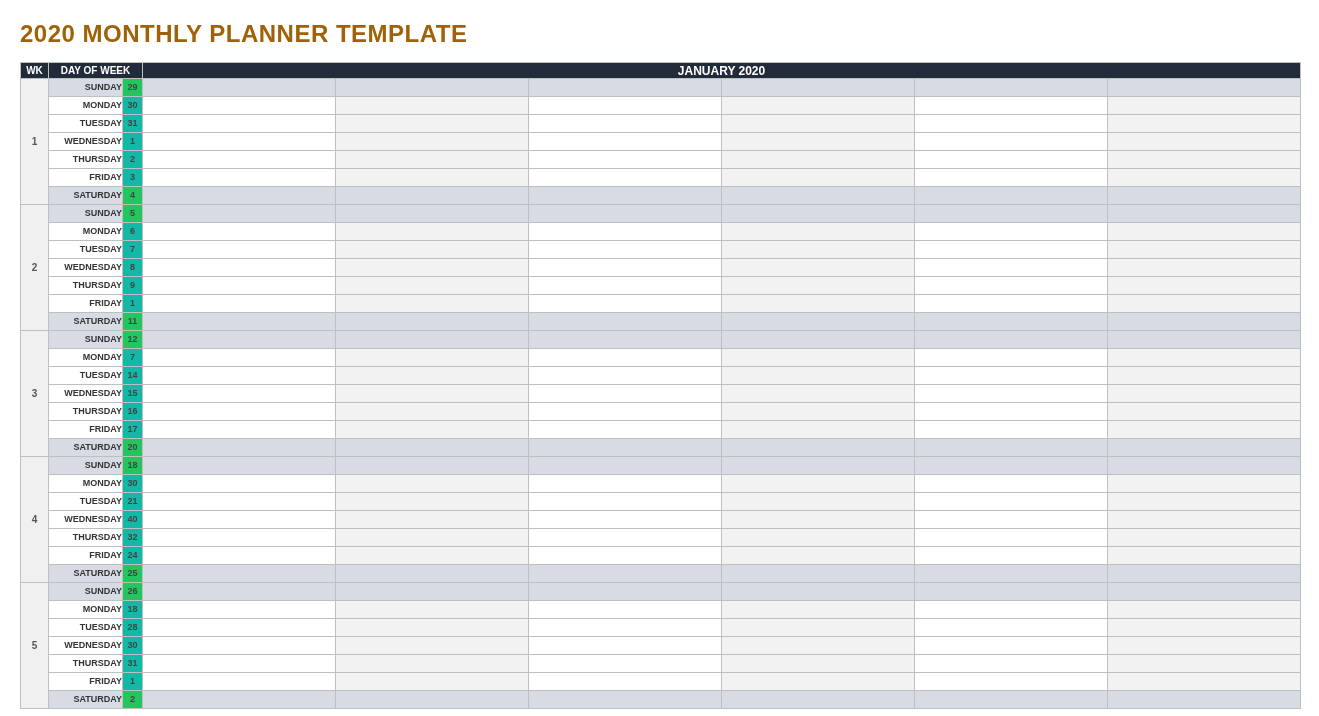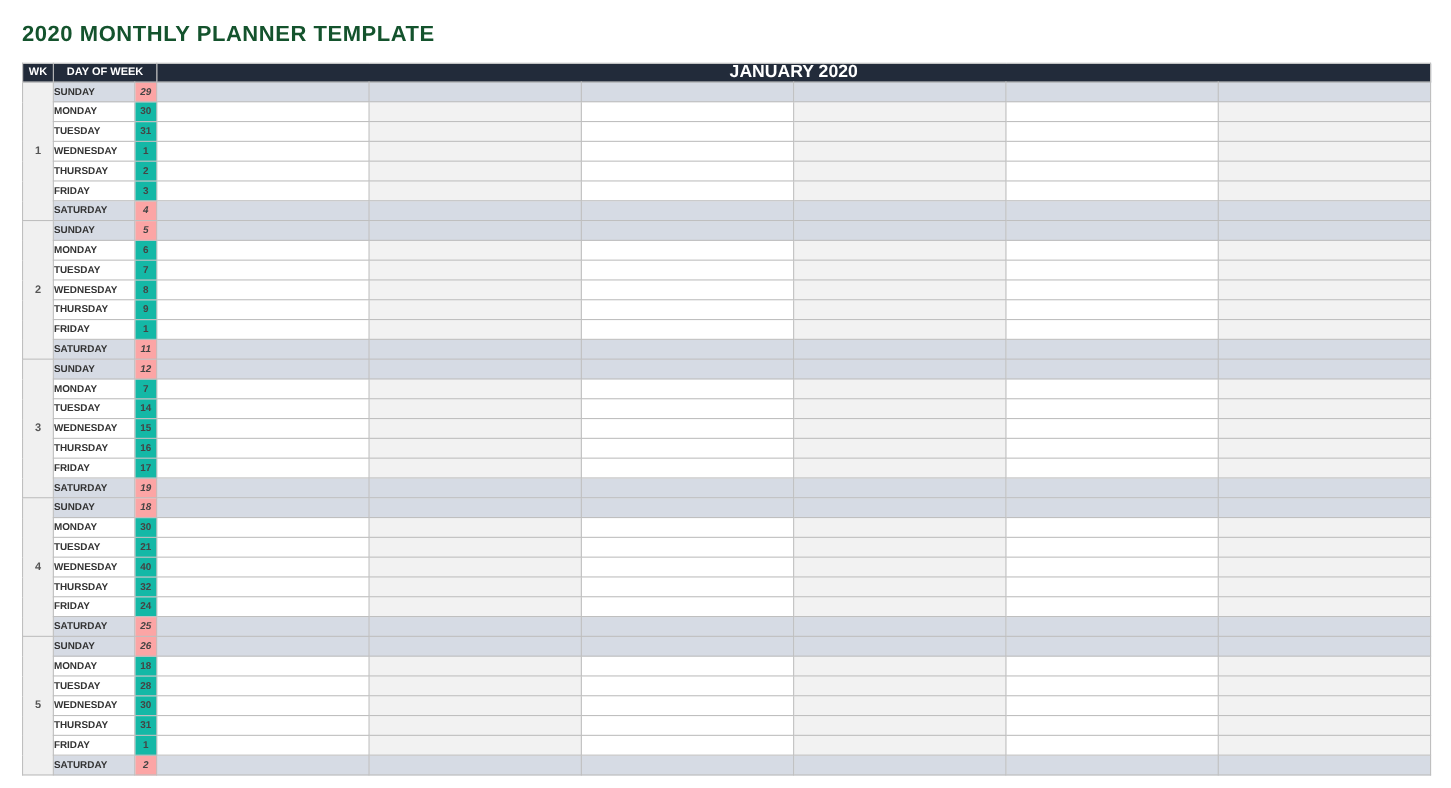--- a/index.html
+++ b/index.html
@@ -4,23 +4,23 @@
 <style>
   * { box-sizing: border-box; }
   body {
     margin: 0;
     padding: 20px;
     font-family: Arial, Helvetica, sans-serif;
     background: #ffffff;
     color: #333;
   }
   .title {
-    font-size: 20px;
+    font-size: 24px;
     font-weight: bold;
-    color: #14532d;
+    color: #a16207;
     letter-spacing: 0.5px;
     margin: 0 0 14px 0;
   }
   table {
     border-collapse: collapse;
     width: 1052px;
     table-layout: fixed;
   }
   col.col-wk     { width: 28px; }
   col.col-dow    { width: 74px; }
@@ -34,30 +34,30 @@
     height: 18px;
   }
   th.hdr {
     background: #222b3a;
     color: #ffffff;
     font-weight: bold;
     text-align: center;
     font-size: 10px;
     height: 16px;
   }
-  th.month-hdr { font-size: 16px; }
+  th.month-hdr { font-size: 12px; }
   td.wk-cell {
     background: #f0f0f0;
     text-align: center;
     font-weight: bold;
     font-size: 10px;
     color: #555;
   }
   td.dow-cell {
-    text-align: left;
+    text-align: right;
     font-weight: bold;
     font-size: 9px;
     color: #333;
   }
   td.date-cell {
     background: #14b8a6;
     text-align: center;
     font-weight: bold;
     font-size: 9px;
     color: #444;
@@ -67,22 +67,21 @@
   }
   td.slot-cell.alt {
     background: #f2f2f2;
   }
   tr.weekend td.dow-cell,
   tr.weekend td.slot-cell,
   tr.weekend td.slot-cell.alt {
     background: #d6dbe4;
   }
   tr.weekend td.date-cell {
-    background: #fca5a5;
-    font-style: italic;
+    background: #22c55e;
   }
 </style>
 </head>
 <body>
 
 <h1 class="title">2020 MONTHLY PLANNER TEMPLATE</h1>
 
 <table>
   <colgroup>
     <col class="col-wk">
@@ -301,21 +300,21 @@
         <td class="date-cell">17</td>
         <td class="slot-cell"></td>
         <td class="slot-cell alt"></td>
         <td class="slot-cell"></td>
         <td class="slot-cell alt"></td>
         <td class="slot-cell"></td>
         <td class="slot-cell alt"></td>
       </tr>
       <tr class="weekend">
         <td class="dow-cell">SATURDAY</td>
-        <td class="date-cell">19</td>
+        <td class="date-cell">20</td>
         <td class="slot-cell"></td>
         <td class="slot-cell alt"></td>
         <td class="slot-cell"></td>
         <td class="slot-cell alt"></td>
         <td class="slot-cell"></td>
         <td class="slot-cell alt"></td>
       </tr>
       <tr class="weekend">
         <td class="wk-cell" rowspan="7">4</td>
         <td class="dow-cell">SUNDAY</td>

